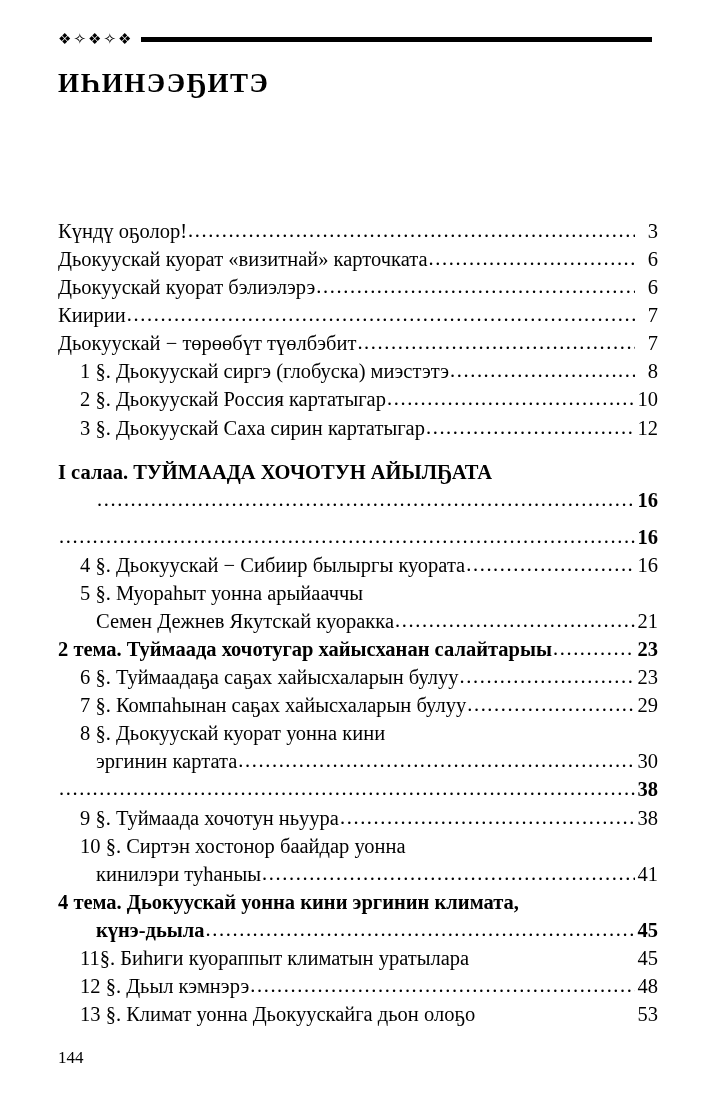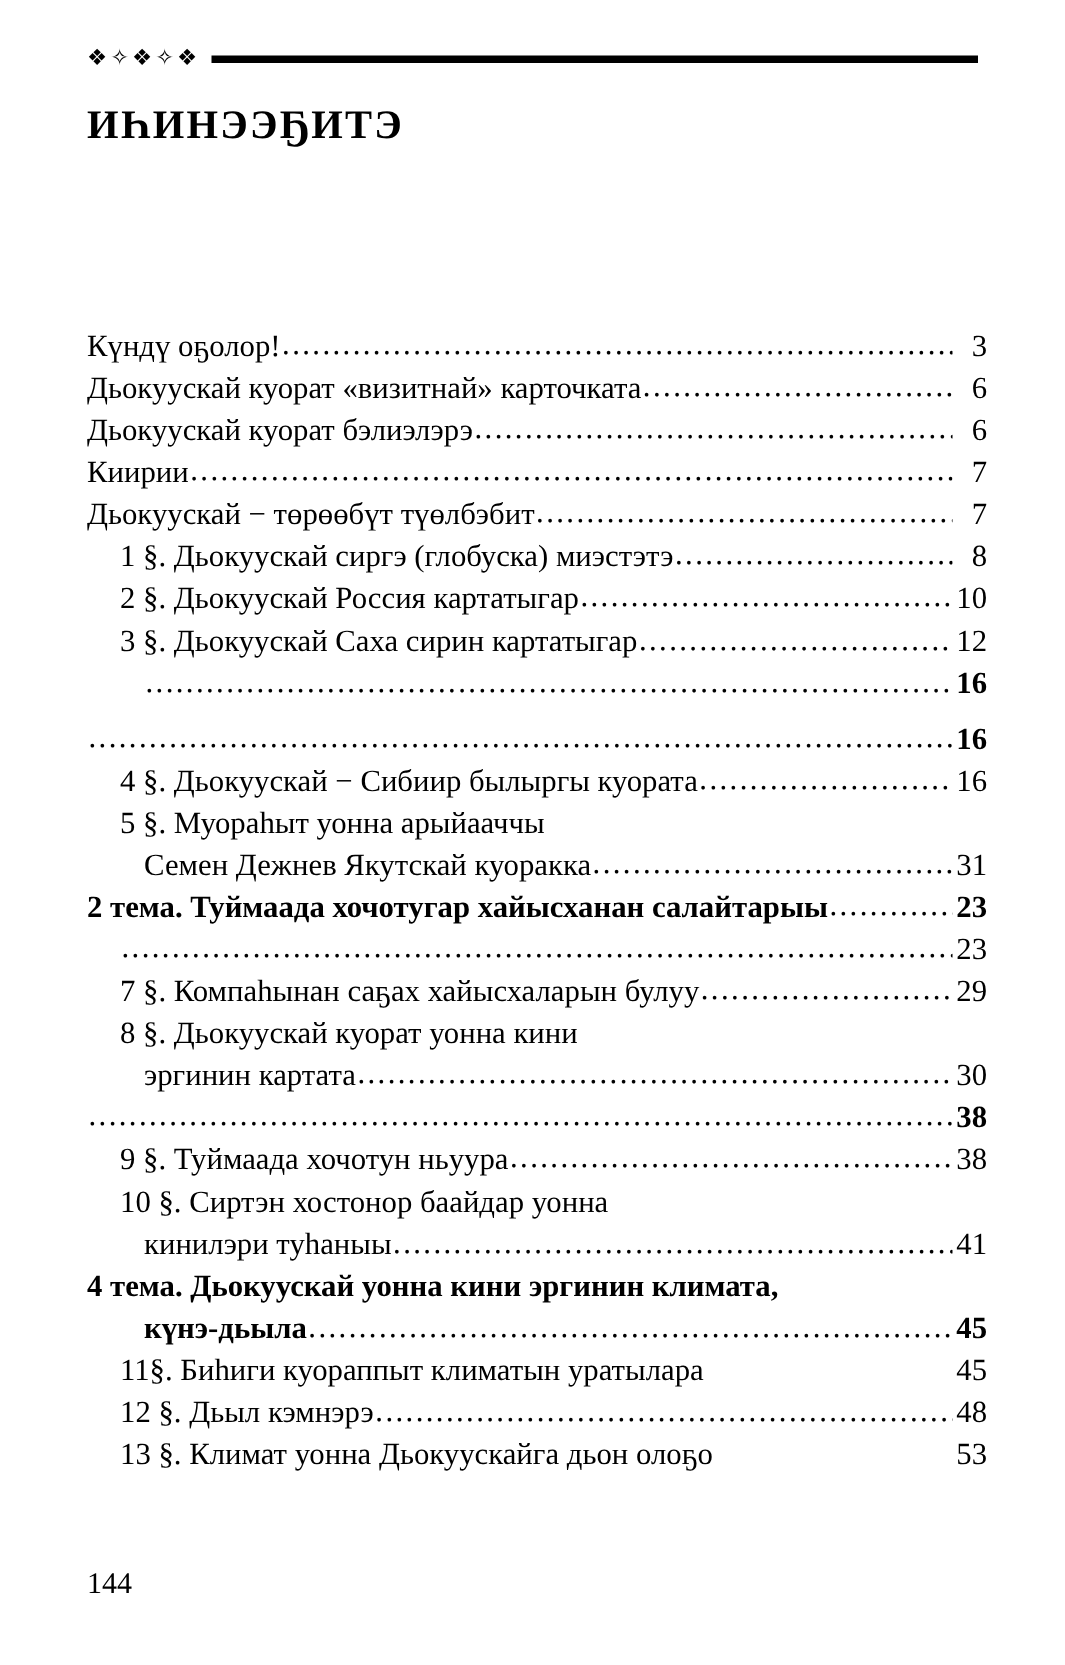--- a/index.html
+++ b/index.html
@@ -99,21 +99,21 @@
   .ind-0 { margin-left: 0; }
   .ind-1 { margin-left: 22px; }
   .ind-2 { margin-left: 38px; }
   .gap-top { margin-top: 16px; }
   .gap-top-sm { margin-top: 9px; }
   
   .folio {
     position: absolute;
     left: 58px;
     bottom: 42px;
-    font-size: 20px;
+    font-size: 17px;
   }
 </style>
 </head>
 <body>
 
 <div class="page">
 
   <div class="ornament-row">
     <span class="ornament-glyphs">❖✧❖✧❖</span>
     <span class="ornament-rule"></span>
@@ -155,20 +155,25 @@
       <div class="toc-entry ind-1">
         <span class="label">2 §. Дьокуускай Россия картатыгар</span>
         <span class="dots">........................................................................................................................</span>
         <span class="page-num">10</span>
       </div>
       <div class="toc-entry ind-1">
         <span class="label">3 §. Дьокуускай Саха сирин картатыгар</span>
         <span class="dots">........................................................................................................................</span>
         <span class="page-num">12</span>
       </div>
+      <div class="toc-entry ind-0 bold nodots gap-top">
+        <span class="label">I салаа. ТУЙМААДА ХОЧОТУН АЙЫЛҔАТА</span>
+        <span class="dots">........................................................................................................................</span>
+        <span class="page-num"></span>
+      </div>
       <div class="toc-entry ind-2 bold">
         <span class="dots">........................................................................................................................</span>
         <span class="page-num">16</span>
       </div>
       <div class="toc-entry ind-0 bold gap-top-sm">
         <span class="dots">........................................................................................................................</span>
         <span class="page-num">16</span>
       </div>
       <div class="toc-entry ind-1">
         <span class="label">4 §. Дьокуускай − Сибиир былыргы куората</span>
@@ -176,28 +181,29 @@
         <span class="page-num">16</span>
       </div>
       <div class="toc-entry ind-1 nodots">
         <span class="label">5 §. Муораһыт уонна арыйааччы</span>
         <span class="dots">........................................................................................................................</span>
         <span class="page-num"></span>
       </div>
       <div class="toc-entry ind-2">
         <span class="label">Семен Дежнев Якутскай куоракка</span>
         <span class="dots">........................................................................................................................</span>
-        <span class="page-num">31</span>
+        <span class="page-num">21</span>
       </div>
       <div class="toc-entry ind-0 bold">
         <span class="label">2 тема. Туймаада хочотугар хайысханан салайтарыы</span>
         <span class="dots">........................................................................................................................</span>
         <span class="page-num">23</span>
       </div>
       <div class="toc-entry ind-1">
+        <span class="label">6 §. Туймаадаҕа саҕах хайысхаларын булуу</span>
         <span class="dots">........................................................................................................................</span>
         <span class="page-num">23</span>
       </div>
       <div class="toc-entry ind-1">
         <span class="label">7 §. Компаһынан саҕах хайысхаларын булуу</span>
         <span class="dots">........................................................................................................................</span>
         <span class="page-num">29</span>
       </div>
       <div class="toc-entry ind-1 nodots">
         <span class="label">8 §. Дьокуускай куорат уонна кини</span>

